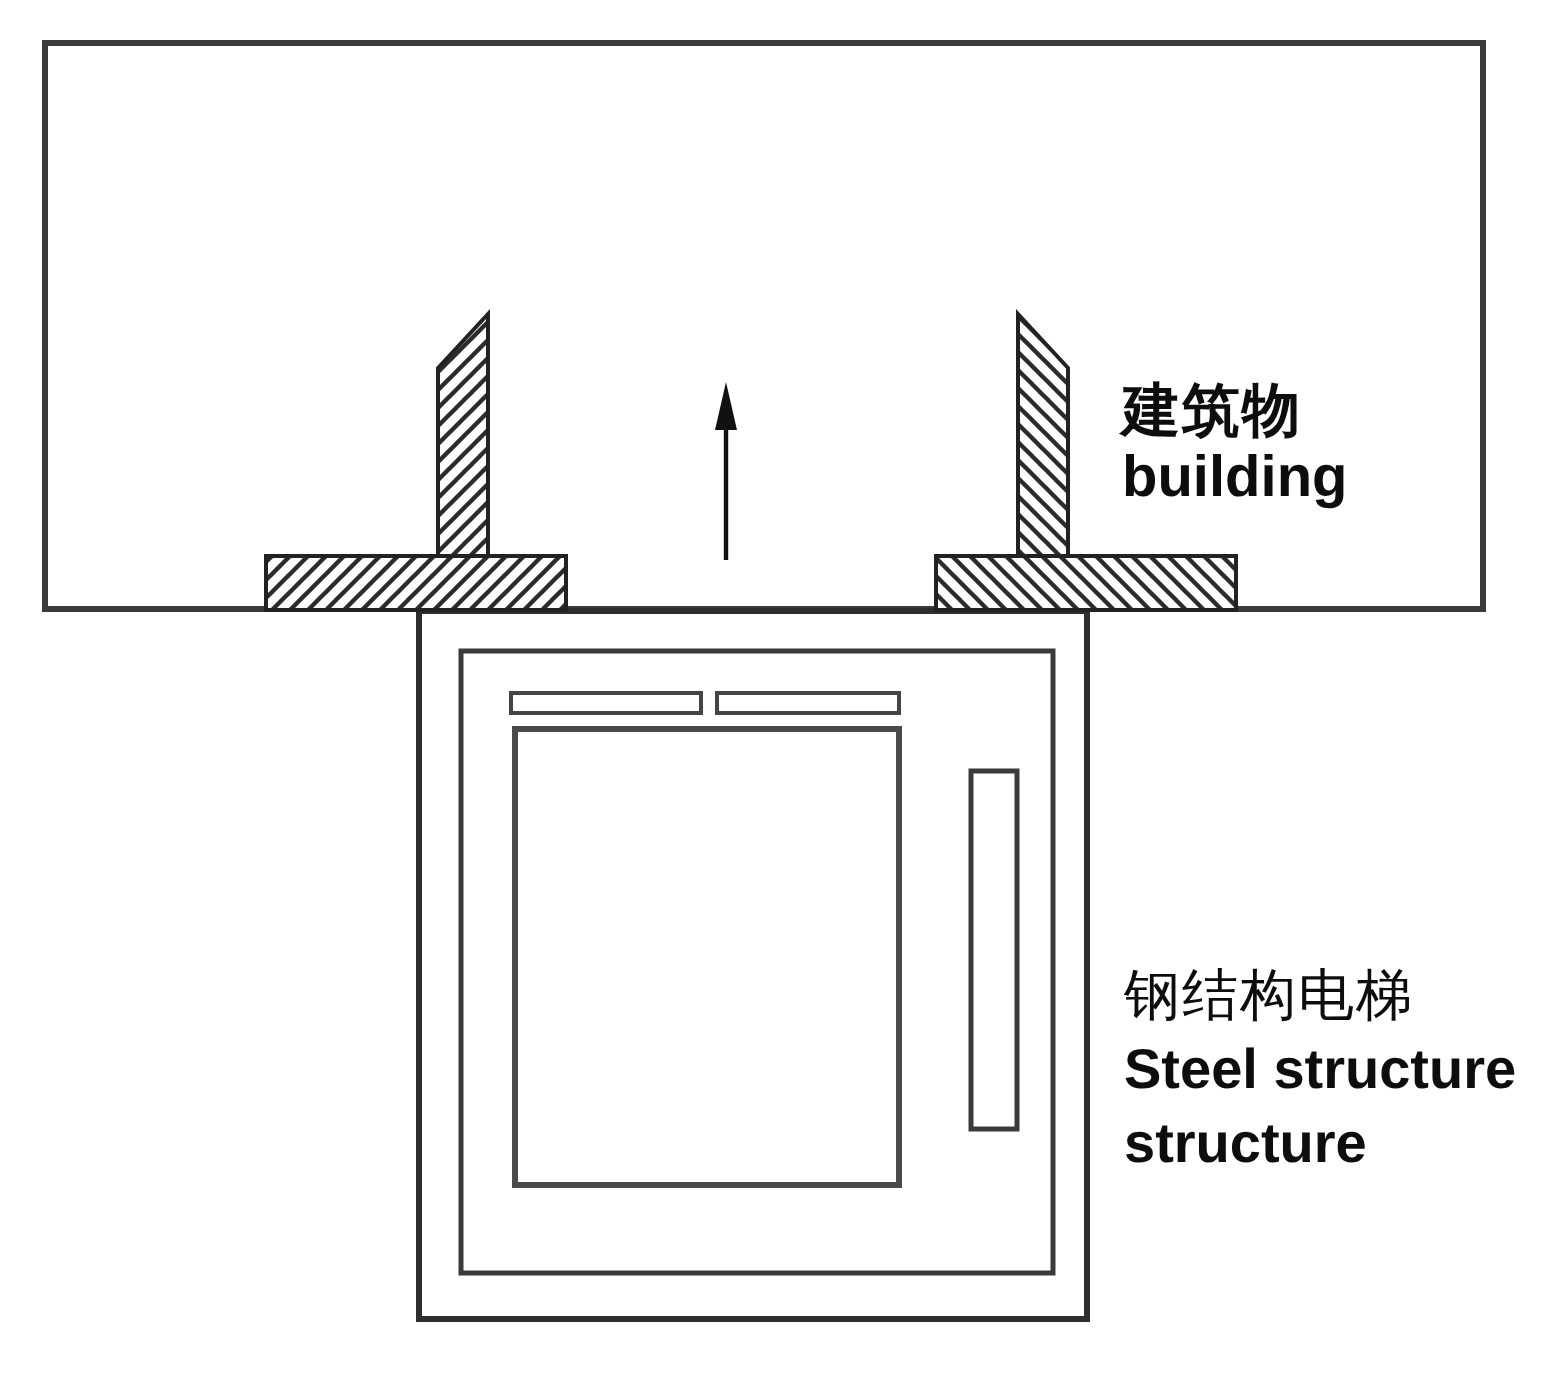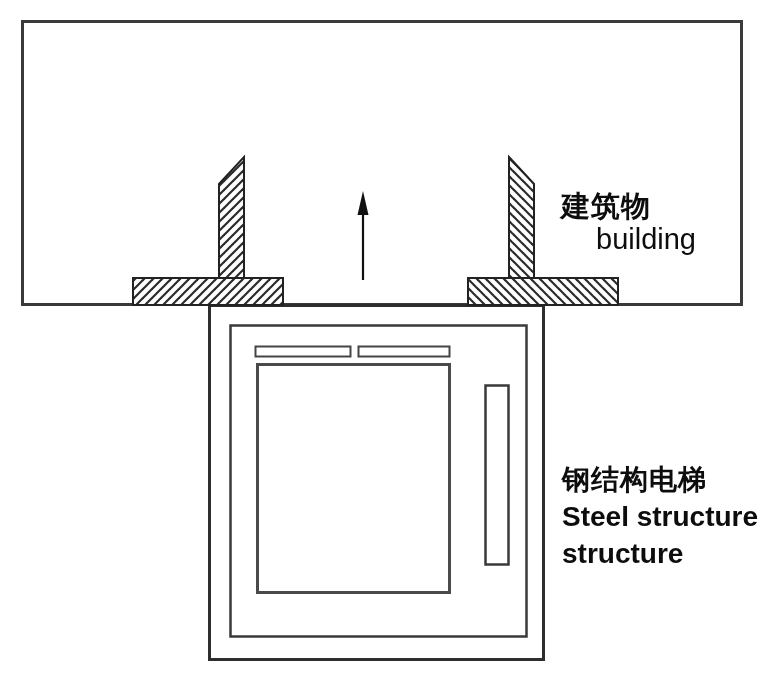--- a/index.html
+++ b/index.html
@@ -27,28 +27,28 @@
     color: #0d0d0d;
     white-space: nowrap;
   }
   .label-building {
     left: 561px;
     top: 190px;
     font-size: 29px;
     line-height: 33px;
   }
   .label-building .zh { font-weight: 600; letter-spacing: 1px; }
-  .label-building .en { font-weight: 400; margin-left: 35px; }
+  .label-building .en { font-weight: 700; }
   .label-elevator {
     left: 562px;
     top: 461px;
     font-size: 28px;
     line-height: 37px;
   }
-  .label-elevator .zh { font-weight: 700; letter-spacing: 1px; }
+  .label-elevator .zh { font-weight: 400; letter-spacing: 1px; margin-top: 18px; }
   .label-elevator .en { font-weight: 600; }
 </style>
 </head>
 <body>
 
 <div class="canvas">
 
   <svg width="780" height="700" viewBox="0 0 780 700">
     <defs>
 

